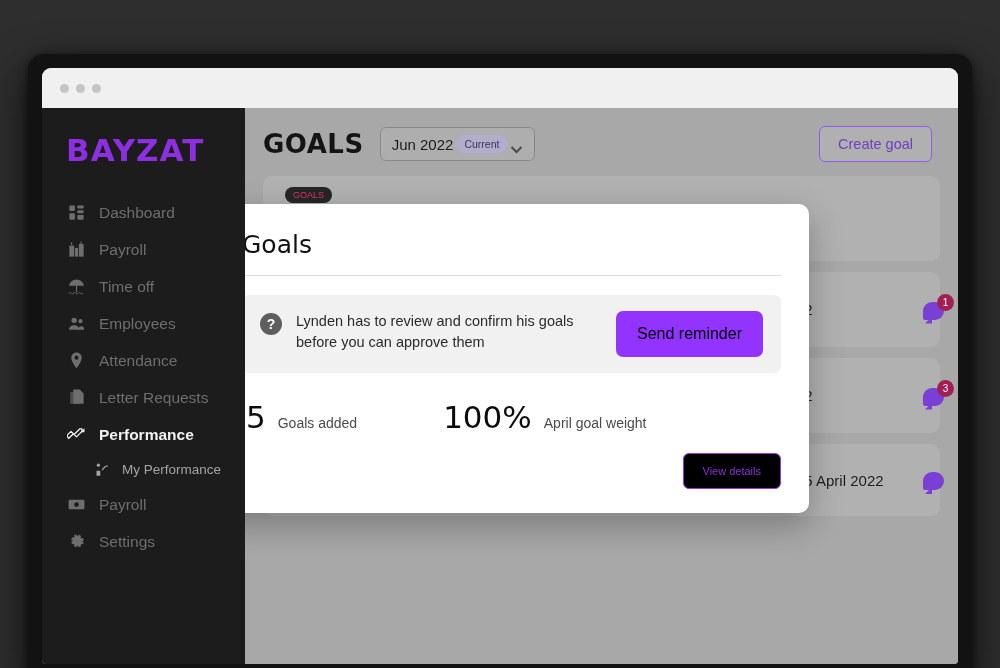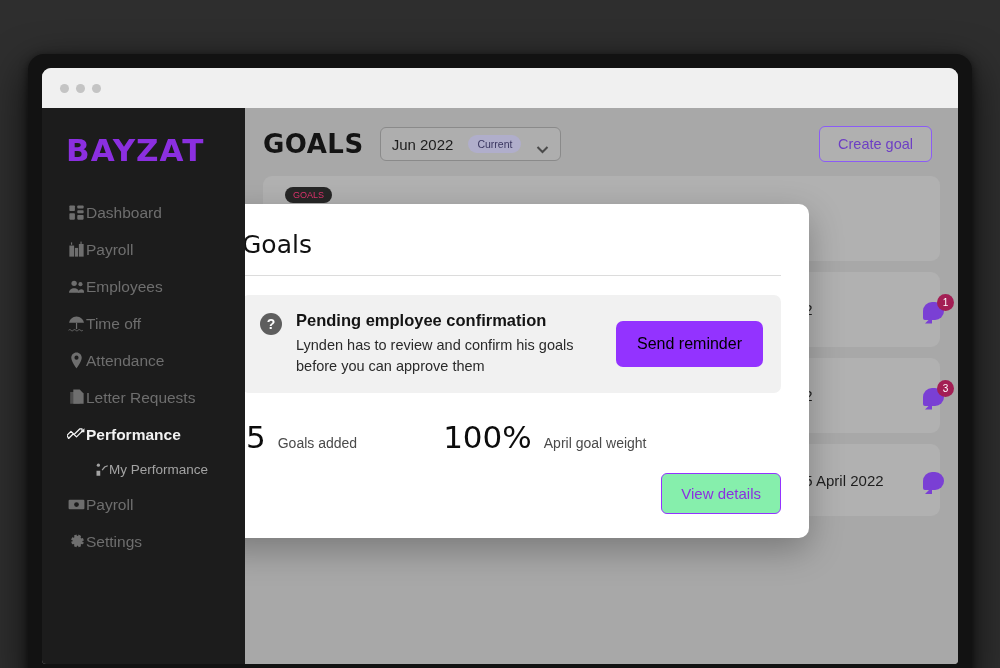--- a/index.html
+++ b/index.html
@@ -47,21 +47,21 @@
     width: 203px; background: #1c1c1c; flex: 0 0 203px;
     padding-top: 14px;
     position: relative; z-index: 1;
   }
   #brand-logo {
     font-size: 31px; font-weight: 700; letter-spacing: 1px;
     color: #8b2fe0; padding: 10px 0 26px 24px;
     font-family: "DejaVu Sans", sans-serif;
   }
   .nav-item {
-    display: flex; align-items: center; 
+    display: flex; align-items: center; gap: 13px;
     padding: 9px 0 9px 25px;
     color: #6e6e6e; font-size: 15.5px;
     white-space: nowrap;
   }
   .nav-item.active { color: #f2f2f2; font-weight: 600; }
   .nav-item.sub { padding-left: 52px; font-size: 13.5px; color: #a3a3a3; }
   .nav-ico { width: 19px; height: 19px; display: inline-flex;
     align-items: center; justify-content: center; flex: 0 0 19px; }
   .nav-ico svg { width: 100%; height: 100%; fill: currentColor; }
   .nav-item.sub .nav-ico { width: 15px; height: 15px; flex: 0 0 15px; }
@@ -72,21 +72,21 @@
   #page-header {
     display: flex; align-items: center;
     padding: 18px 26px 0 18px; gap: 16px;
   }
   #page-title {
     font-size: 26px; font-weight: 700; color: #141414;
     letter-spacing: 0.5px;
     font-family: "DejaVu Sans", sans-serif;
   }
   #period-picker {
-    display: flex; align-items: center; gap: 15px;
+    display: flex; align-items: center; gap: 2px;
     border: 1px solid #8a8a8a; border-radius: 6px;
     padding: 7px 11px; background: rgba(255,255,255,0.08);
   }
   #period-label { font-size: 15px; color: #1c1c1c; }
   #period-badge {
     background: #b0aecb; color: #3a3660;
     font-size: 10.5px; border-radius: 9px; padding: 3px 9px;
   }
   #period-chevron { width: 13px; height: 8px; color: #4a4a4a; }
   #period-chevron svg { width: 100%; height: 100%; stroke: currentColor;
@@ -177,22 +177,22 @@
   #stats-row { display: flex; align-items: baseline; gap: 12px;
     margin: 26px 0 0 4px; }
   .stat-num { font-size: 31px; font-weight: 400; color: #0c0c0c;
     font-family: "DejaVu Sans", sans-serif; }
   .stat-label { font-size: 14px; color: #4a4a4a; }
   #stat-gap { width: 62px; flex: 0 0 62px; }
 
   #modal-actions { display: flex; justify-content: flex-end; margin-top: 18px; }
   #view-details-btn {
     border: 1px solid #9333ff; border-radius: 6px;
-    color: #8b2fe0; background: #86efac;
-    font-size: 15px; padding: 11px 19px;
+    color: #8b2fe0; background: #000000;
+    font-size: 11px; padding: 11px 19px;
   }
 </style>
 </head>
 <body>
 
 <div id="laptop-frame">
   <div id="browser-window">
 
     <div id="browser-chrome">
       <span class="chrome-dot"></span>
@@ -227,38 +227,38 @@
                 <rect x="5" y="3" width="1.5" height="3"></rect>
                 <rect x="17" y="2" width="1.5" height="3"></rect>
               </svg>
             </span>
           <span>Payroll</span>
         </div>
 
         <div class="nav-item">
           <span class="nav-ico">
               <svg viewBox="0 0 24 24">
+                <path d="M12 3C7 3 3 7 2.6 11h18.8C21 7 17 3 12 3z"></path>
+                <rect x="11.3" y="11" width="1.5" height="8"></rect>
+                <path d="M2 20.5c1-1 2-1 3 0s2 1 3 0 2-1 3 0 2 1 3 0 2-1 3 0 2 1 3 0" stroke="currentColor" stroke-width="1.2" fill="none"></path>
+              </svg>
+            </span>
+          <span>Time off</span>
+        </div>
+
+        <div class="nav-item">
+          <span class="nav-ico">
+              <svg viewBox="0 0 24 24">
                 <circle cx="9" cy="8" r="3.4"></circle>
                 <path d="M2.5 20c0-3.6 2.9-5.8 6.5-5.8s6.5 2.2 6.5 5.8z"></path>
                 <circle cx="17" cy="9" r="2.6"></circle>
                 <path d="M14 20c0-2.8 1.7-4.6 4.2-4.6 2 0 3.3 1.3 3.3 3.4V20z"></path>
               </svg>
             </span>
           <span>Employees</span>
-        </div>
-
-        <div class="nav-item">
-          <span class="nav-ico">
-              <svg viewBox="0 0 24 24">
-                <path d="M12 3C7 3 3 7 2.6 11h18.8C21 7 17 3 12 3z"></path>
-                <rect x="11.3" y="11" width="1.5" height="8"></rect>
-                <path d="M2 20.5c1-1 2-1 3 0s2 1 3 0 2-1 3 0 2 1 3 0 2-1 3 0 2 1 3 0" stroke="currentColor" stroke-width="1.2" fill="none"></path>
-              </svg>
-            </span>
-          <span>Time off</span>
         </div>
 
         <div class="nav-item">
           <span class="nav-ico">
               <svg viewBox="0 0 24 24">
                 <path d="M12 2C8.3 2 5.4 4.9 5.4 8.6 5.4 13.5 12 22 12 22s6.6-8.5 6.6-13.4C18.6 4.9 15.7 2 12 2zm0 9a2.6 2.6 0 110-5.2A2.6 2.6 0 0112 11z"></path>
               </svg>
             </span>
           <span>Attendance</span>
         </div>
@@ -381,21 +381,20 @@
 
         <div id="modal-overlay">
           <div id="goals-modal">
 
             <div id="modal-title">Goals</div>
             <div id="modal-divider"></div>
 
             <div id="pending-banner">
               <span id="help-icon">?</span>
               <div id="banner-text">
-                <div id="banner-title">Pending employee confirmation</div>
                 <div id="banner-desc">Lynden has to review and confirm his goals before you can approve them</div>
               </div>
               <button id="send-reminder-btn">Send reminder</button>
             </div>
 
             <div id="stats-row">
               <span class="stat-num">5</span>
               <span class="stat-label">Goals added</span>
               <span id="stat-gap"></span>
               <span class="stat-num">100%</span>

